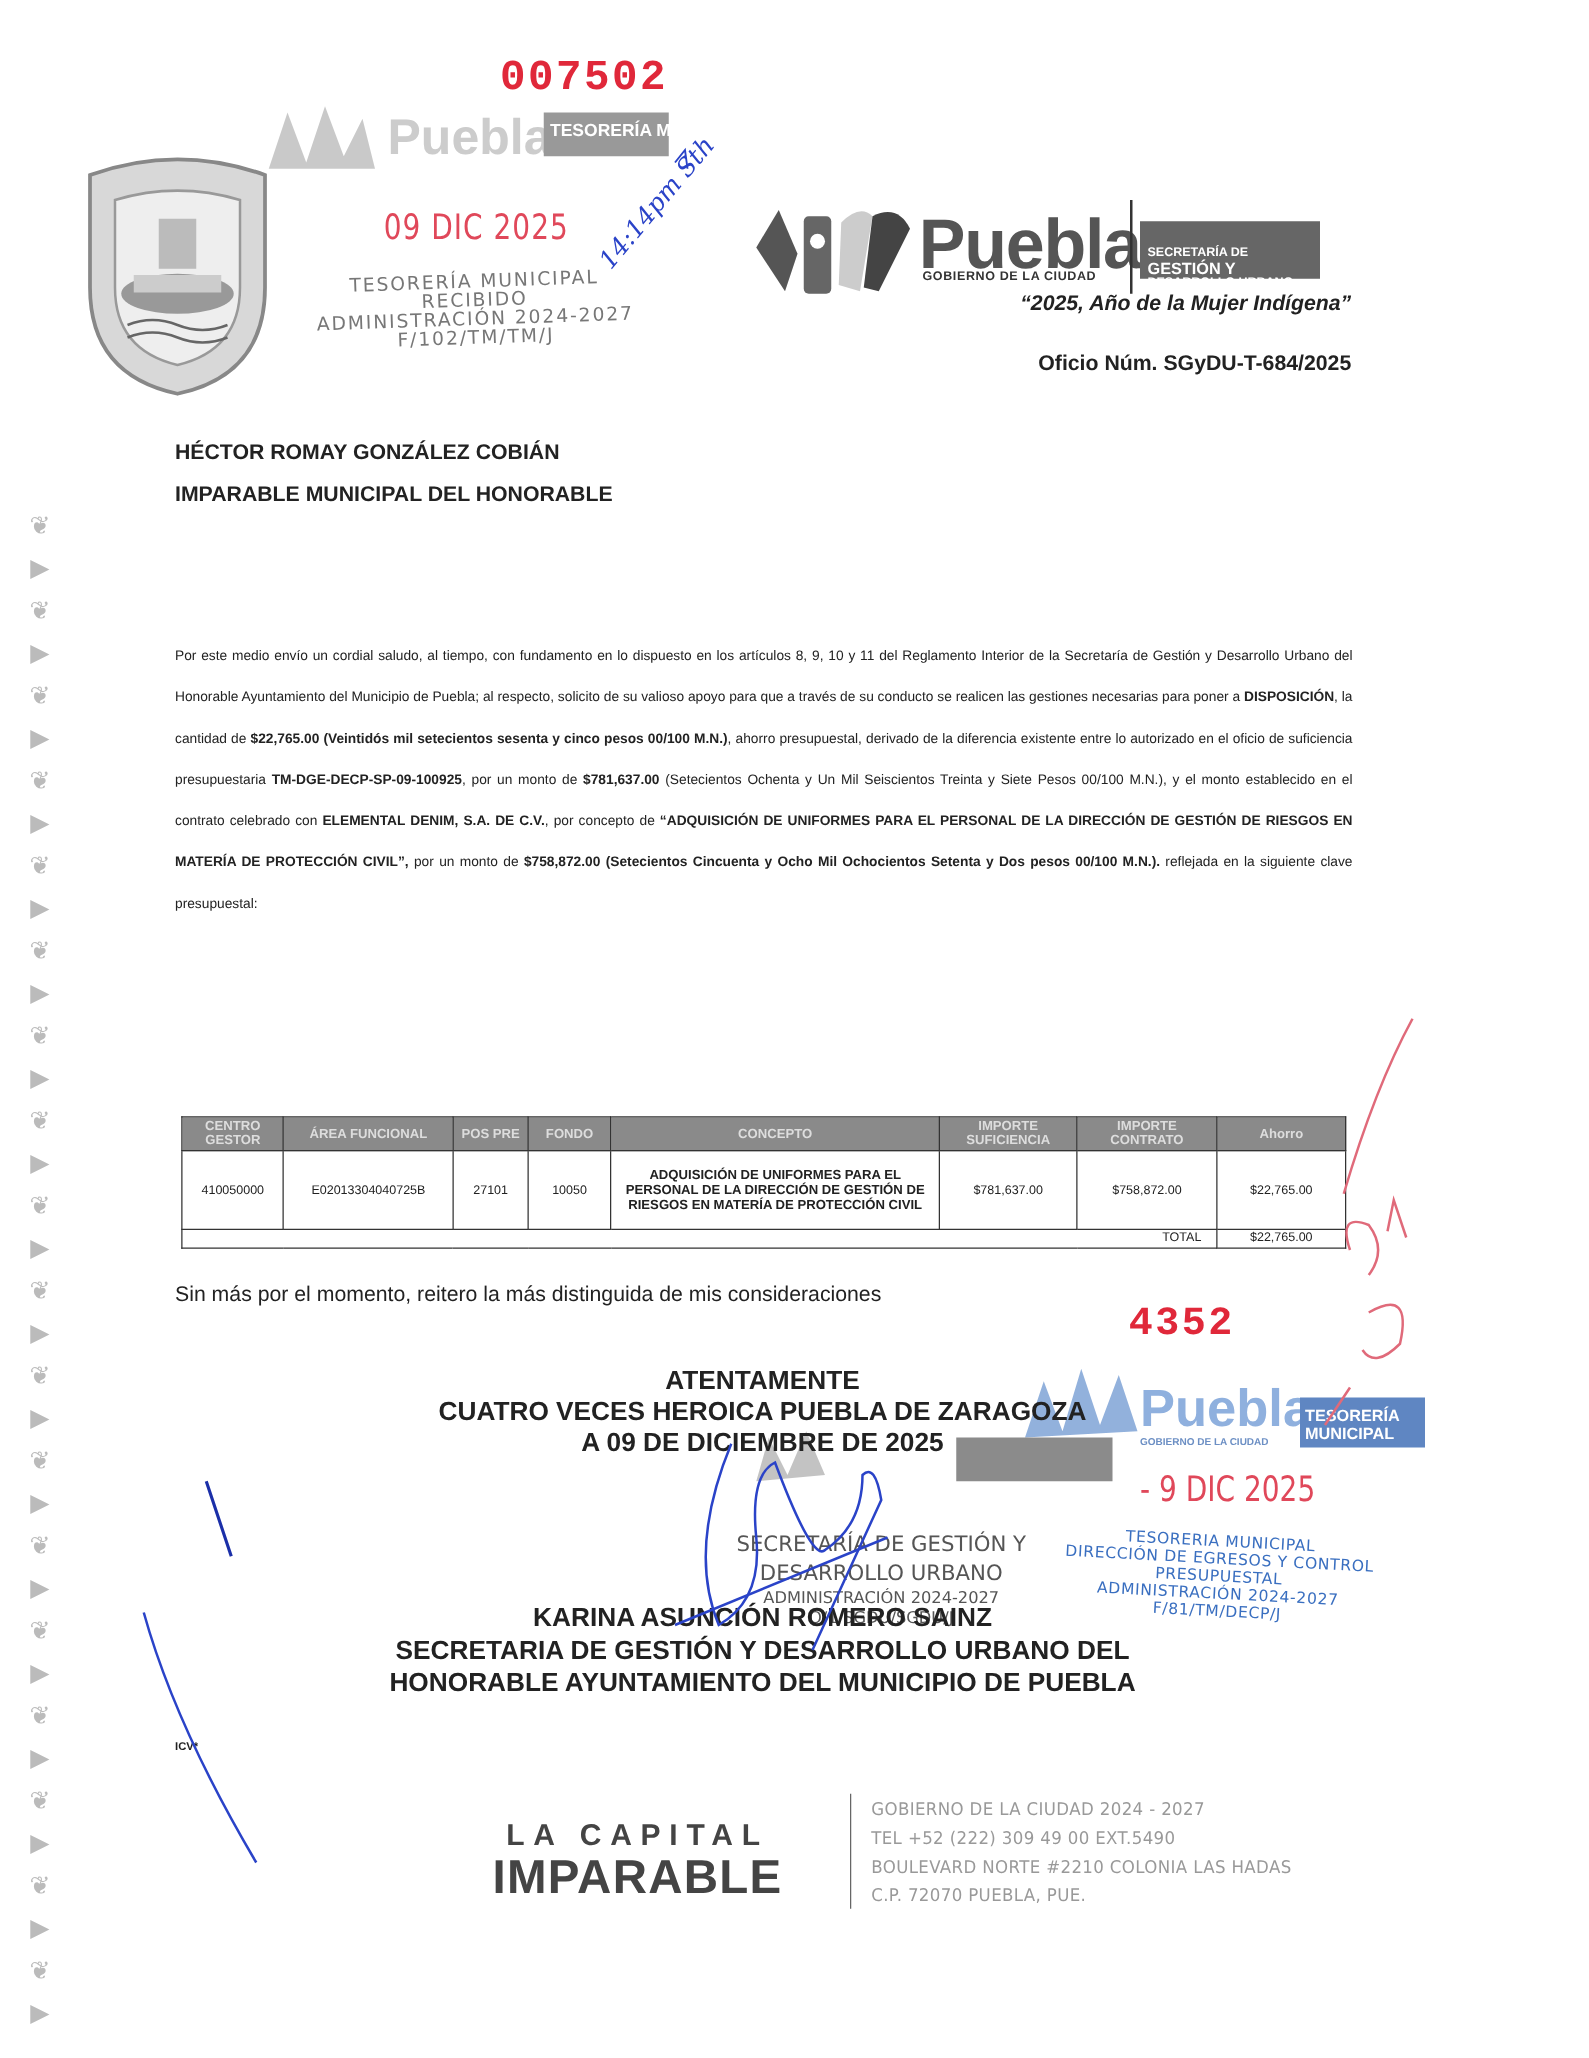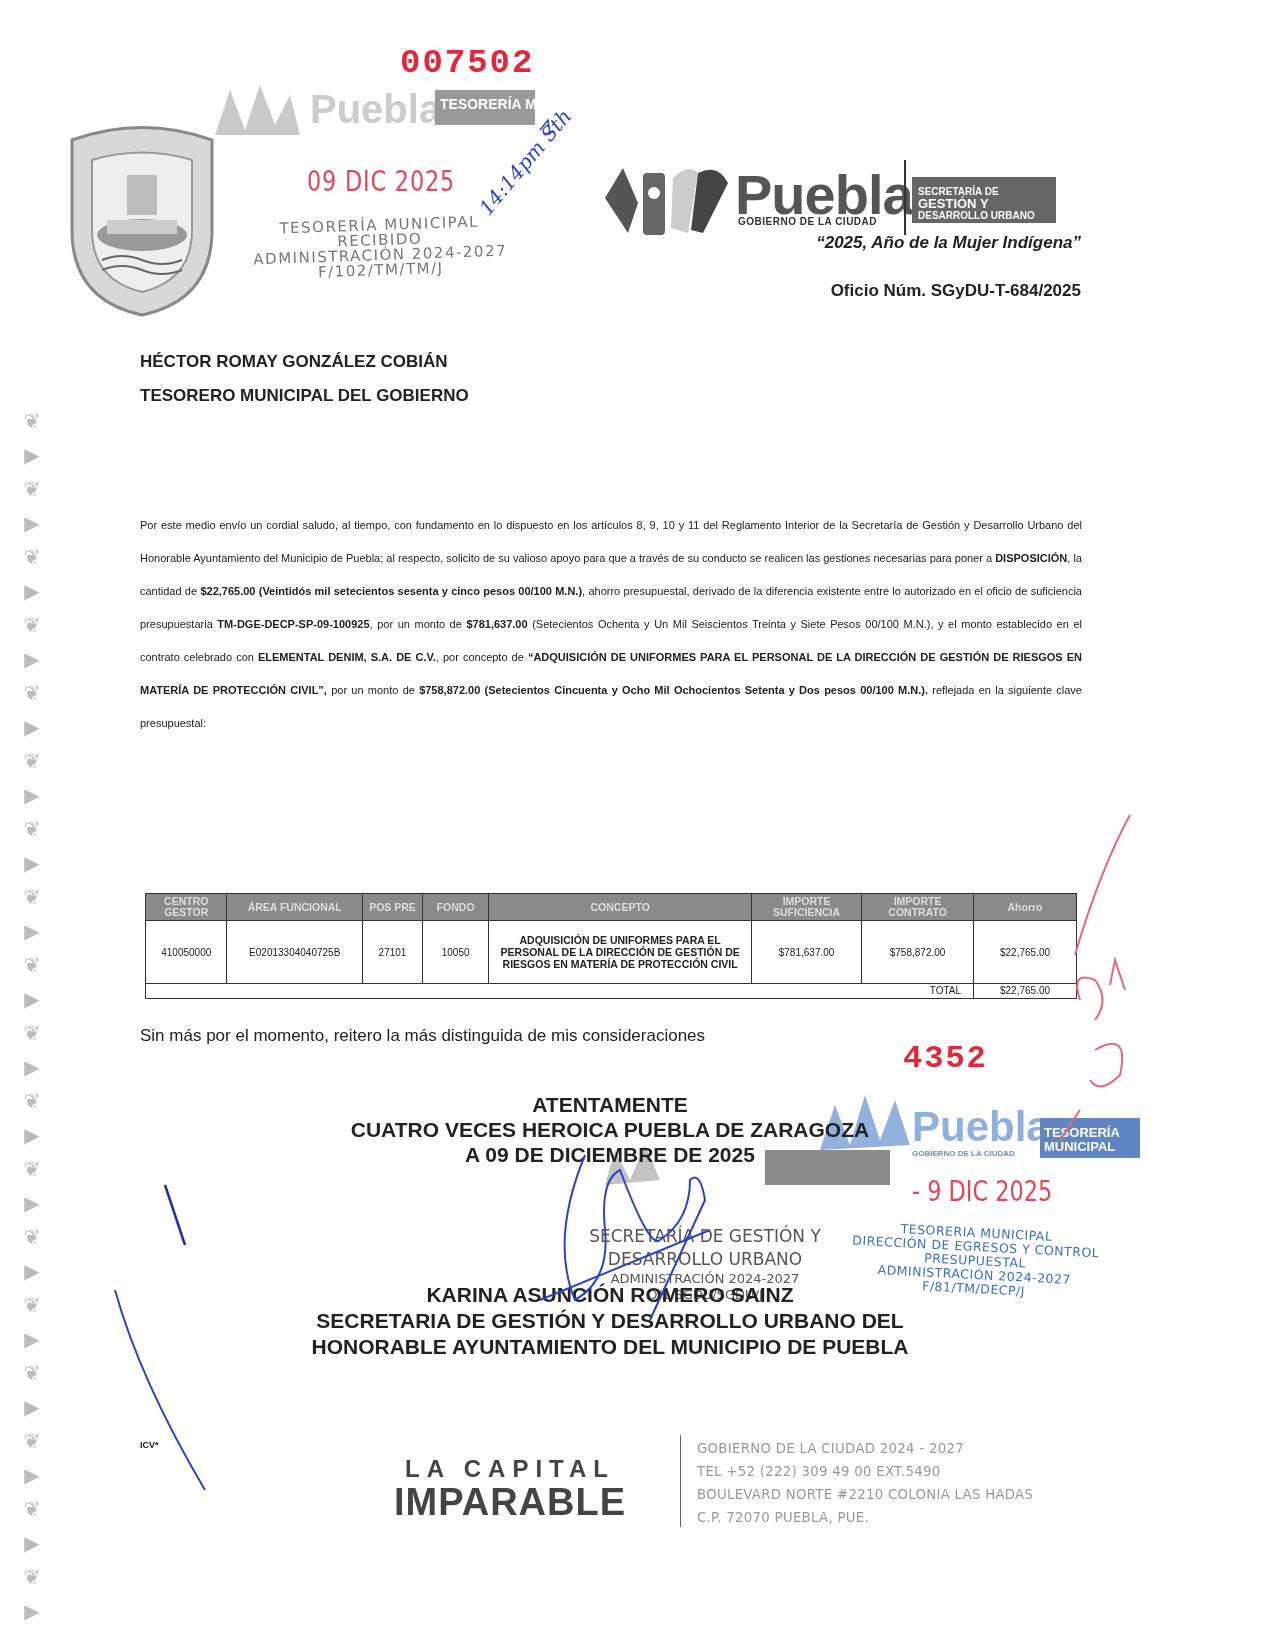--- a/index.html
+++ b/index.html
@@ -11,21 +11,21 @@
   
   .crest{left:62px;top:120px;width:160px;height:200px;}
   
   .folio-top{left:400px;top:44px;color:#e0283a;font-family:"Liberation Mono",monospace;font-size:34px;font-weight:bold;letter-spacing:2px;}
   .stamp-logo{left:210px;top:75px;width:330px;height:70px;}
   .stamp-date{left:307px;top:165px;color:#e0485a;font-size:28px;font-family:"DejaVu Sans",sans-serif;letter-spacing:1px;transform:scaleX(0.8);transform-origin:left;}
   .stamp-text{left:245px;top:218px;width:270px;text-align:center;color:#777;font-family:"DejaVu Sans",sans-serif;font-size:15px;line-height:15px;letter-spacing:1.5px;transform:rotate(-2deg);}
   .hand-note{left:460px;top:150px;color:#2a43c8;font-family:"DejaVu Serif",serif;font-style:italic;font-size:20px;transform:rotate(-50deg);}
   .puebla-word{left:735px;top:162px;font-size:56px;font-weight:bold;color:#555;letter-spacing:-1px;}
   .gob-ciudad{left:738px;top:216px;font-size:10px;font-weight:bold;color:#333;letter-spacing:0.5px;}
-  .sec-box{left:912px;top:177px;width:144px;height:46px;background:#666;color:#fff;font-weight:bold;font-size:10px;line-height:11px;padding:9px 6px;box-sizing:border-box;}
+  .sec-box{left:912px;top:177px;width:144px;height:46px;background:#666;color:#fff;font-weight:bold;font-size:10px;line-height:11px;padding:20px 6px;box-sizing:border-box;}
   .sec-box .big{font-size:13px;line-height:13px;}
   .sec-divider{left:904px;top:160px;width:2px;height:75px;background:#333;}
   .motto{right:190px;top:233px;font-style:italic;font-weight:bold;font-size:17px;color:#222;}
   .oficio{right:190px;top:281px;font-weight:bold;font-size:17px;color:#222;}
   
   .addr{left:140px;top:345px;font-weight:bold;font-size:17px;line-height:34px;color:#222;}
   .addr .presente{letter-spacing:5px;}
   
   .body{left:140px;top:509px;width:942px;font-size:11px;line-height:33px;text-align:justify;color:#222;}
   .body b{font-weight:bold;}
@@ -38,21 +38,21 @@
   .tbl tr.total td{height:12px;line-height:12px;}
   .closing{left:140px;top:1026px;font-size:17px;color:#222;}
   
   .atent{left:270px;top:1092px;width:680px;text-align:center;font-weight:bold;font-size:21px;line-height:25px;color:#222;}
   .signer{left:270px;top:1282px;width:680px;text-align:center;font-weight:bold;font-size:21px;line-height:26px;color:#222;}
   .sec-stamp{left:555px;top:1225px;width:300px;text-align:center;color:#555;font-family:"DejaVu Sans",sans-serif;font-size:17px;line-height:23px;}
   .sec-stamp .small{font-size:13px;line-height:16px;}
   .folio-bottom{left:903px;top:1040px;color:#e0283a;font-family:"Liberation Mono",monospace;font-size:32px;font-weight:bold;letter-spacing:2px;}
   .stamp2-date{left:912px;top:1175px;color:#e0485a;font-size:28px;font-family:"DejaVu Sans",sans-serif;transform:scaleX(0.8);transform-origin:left;}
   .stamp2-text{left:835px;top:1226px;width:280px;text-align:center;color:#3a6fc0;font-family:"DejaVu Sans",sans-serif;font-size:12.5px;line-height:14px;transform:rotate(3deg);letter-spacing:0.5px;}
-  .initials{left:140px;top:1440px;font-size:9px;font-weight:bold;color:#222;}
+  .initials{left:140px;top:1392px;font-size:9px;font-weight:bold;color:#222;}
   
   .footer-logo{left:365px;top:1455px;width:290px;height:80px;text-align:center;color:#444;}
   .footer-logo .l1{font-size:24px;font-weight:bold;letter-spacing:7px;line-height:28px;}
   .footer-logo .l2{font-size:38px;font-weight:bold;letter-spacing:1px;line-height:38px;}
   .footer-divider{left:680px;top:1435px;width:1px;height:92px;background:#666;}
   .footer-info{left:697px;top:1437px;font-size:14px;line-height:23px;color:#999;font-family:"DejaVu Sans",sans-serif;letter-spacing:0.3px;transform:scaleX(0.95);transform-origin:left;}
   svg.overlay{position:absolute;left:0;top:0;pointer-events:none;}
 </style>
 </head>
 <body>
@@ -135,21 +135,21 @@
 <div class="abs sec-box">
   <div>SECRETARÍA DE</div>
   <div class="big">GESTIÓN Y</div>
   <div>DESARROLLO URBANO</div>
 </div>
 <div class="abs motto">“2025, Año de la Mujer Indígena”</div>
 <div class="abs oficio">Oficio Núm. SGyDU-T-684/2025</div>
 
 <div class="abs addr">
   <div>HÉCTOR ROMAY GONZÁLEZ COBIÁN</div>
-  <div>TESORERO MUNICIPAL DEL GOBIERNO</div>
+  <div>IMPARABLE MUNICIPAL DEL HONORABLE</div>
 </div>
 
 <div class="abs body"><span>Por este medio envío un cordial saludo, al tiempo, con fundamento en lo dispuesto en los artículos 8, 9, 10 y 11 del Reglamento Interior de la Secretaría de Gestión y Desarrollo Urbano del Honorable Ayuntamiento del Municipio de Puebla; al respecto, solicito de su valioso apoyo para que a través de su conducto se realicen las gestiones necesarias para poner a </span><b>DISPOSICIÓN</b><span>, la cantidad de </span><b>$22,765.00 (Veintidós mil setecientos sesenta y cinco pesos 00/100 M.N.)</b><span>,  ahorro presupuestal, derivado de la diferencia existente entre lo autorizado en el oficio de suficiencia presupuestaria </span><b>TM-DGE-DECP-SP-09-100925</b><span>, por un monto de </span><b>$781,637.00</b><span>  (Setecientos Ochenta y Un Mil Seiscientos Treinta y Siete Pesos 00/100 M.N.), y el monto establecido en el contrato celebrado con </span><b>ELEMENTAL DENIM, S.A. DE C.V.</b><span>, por concepto de </span><b>“ADQUISICIÓN DE UNIFORMES PARA EL PERSONAL DE LA DIRECCIÓN DE GESTIÓN DE RIESGOS EN MATERÍA DE PROTECCIÓN CIVIL”,</b><span>  por un monto de </span><b>$758,872.00 (Setecientos Cincuenta y Ocho Mil Ochocientos Setenta y Dos pesos 00/100 M.N.).</b><span> reflejada en la siguiente clave presupuestal:</span></div>
 
 <table class="abs tbl">
   <thead>
     <tr>
       <th style="width:75px">CENTRO GESTOR</th>
       <th style="width:128px">ÁREA FUNCIONAL</th>
       <th style="width:54px">POS PRE</th>

